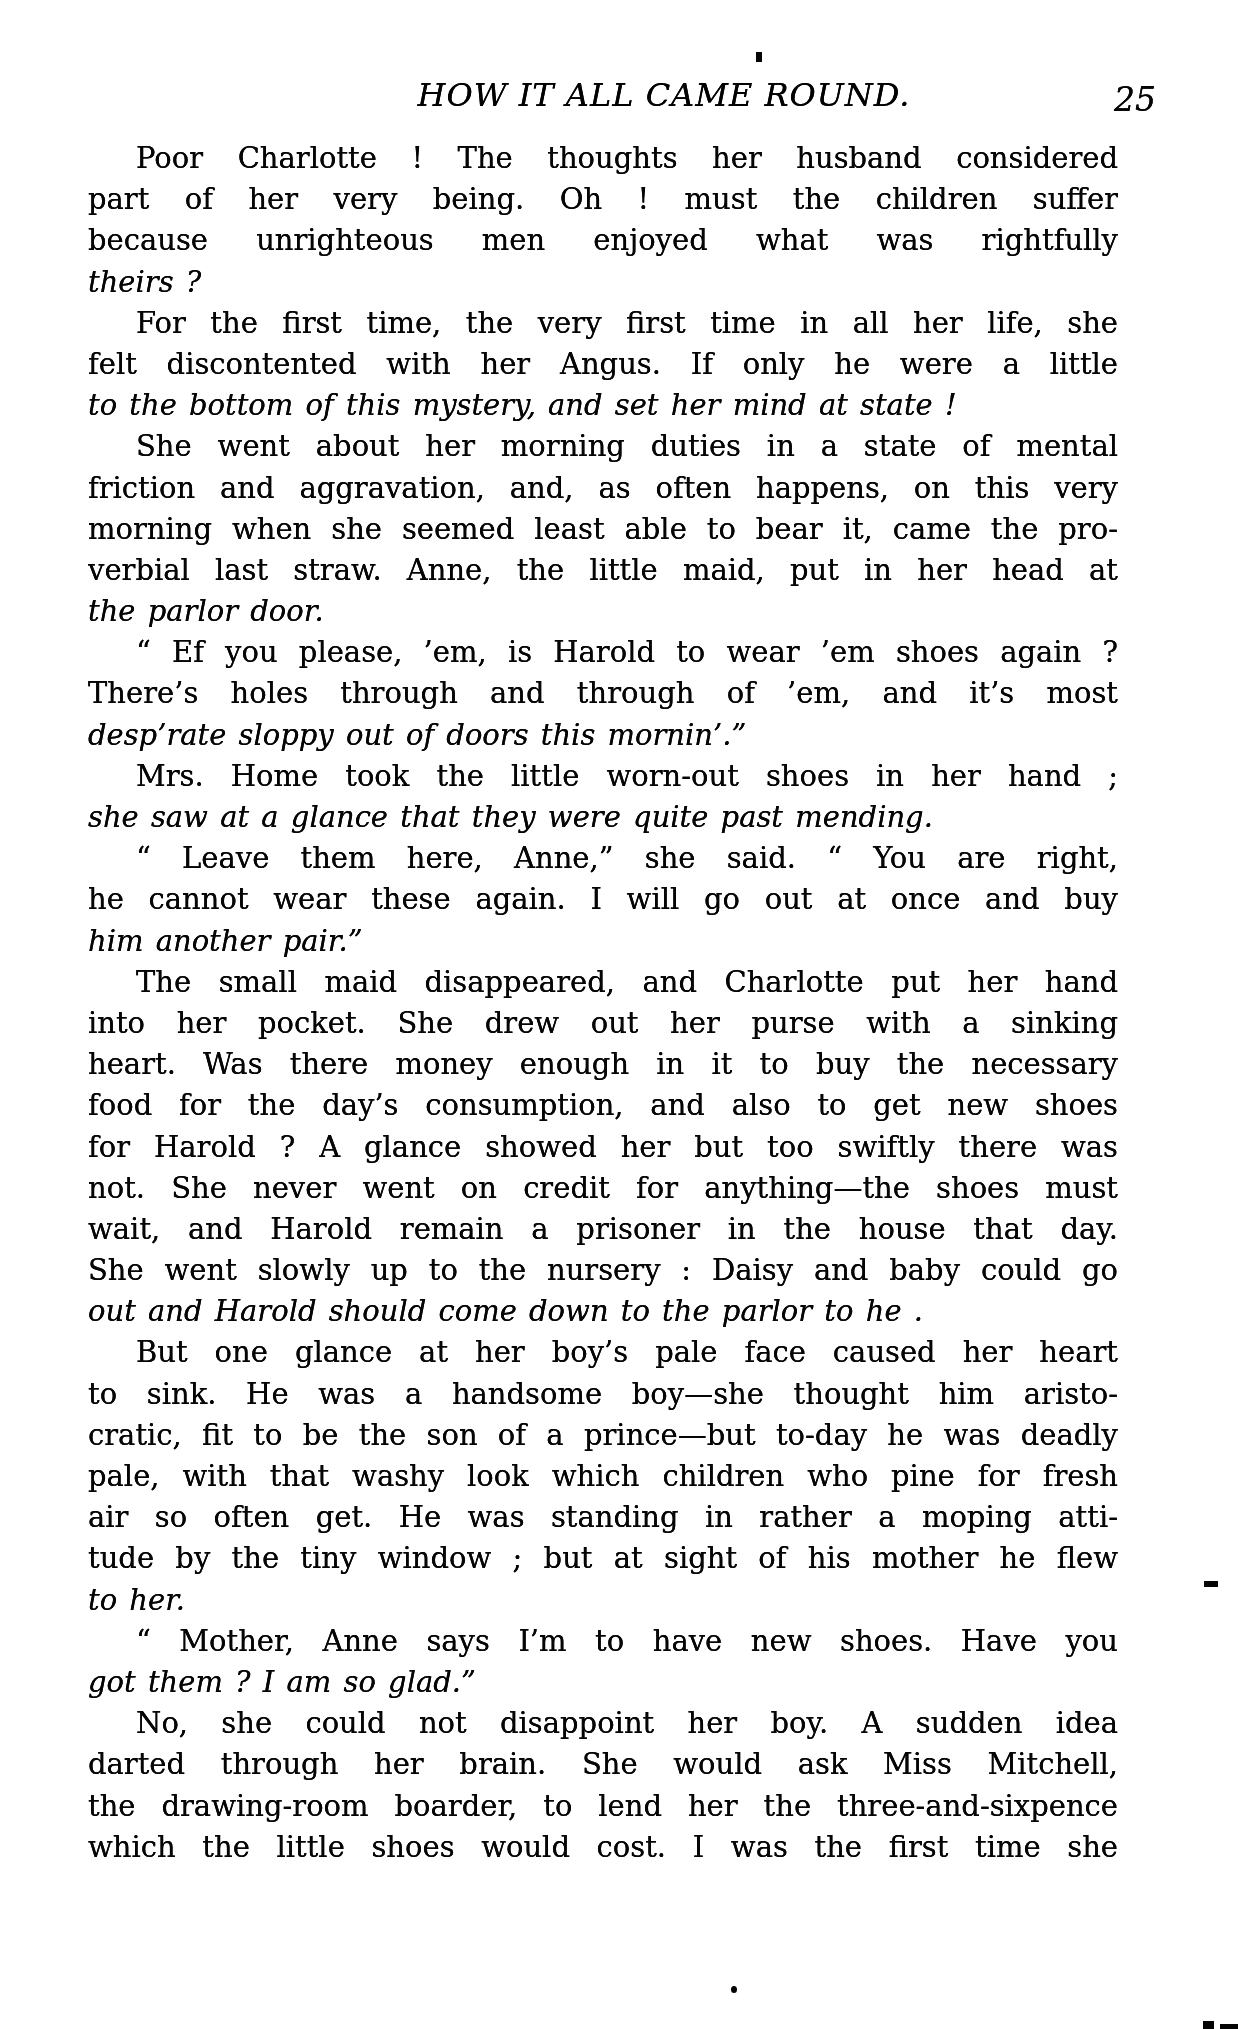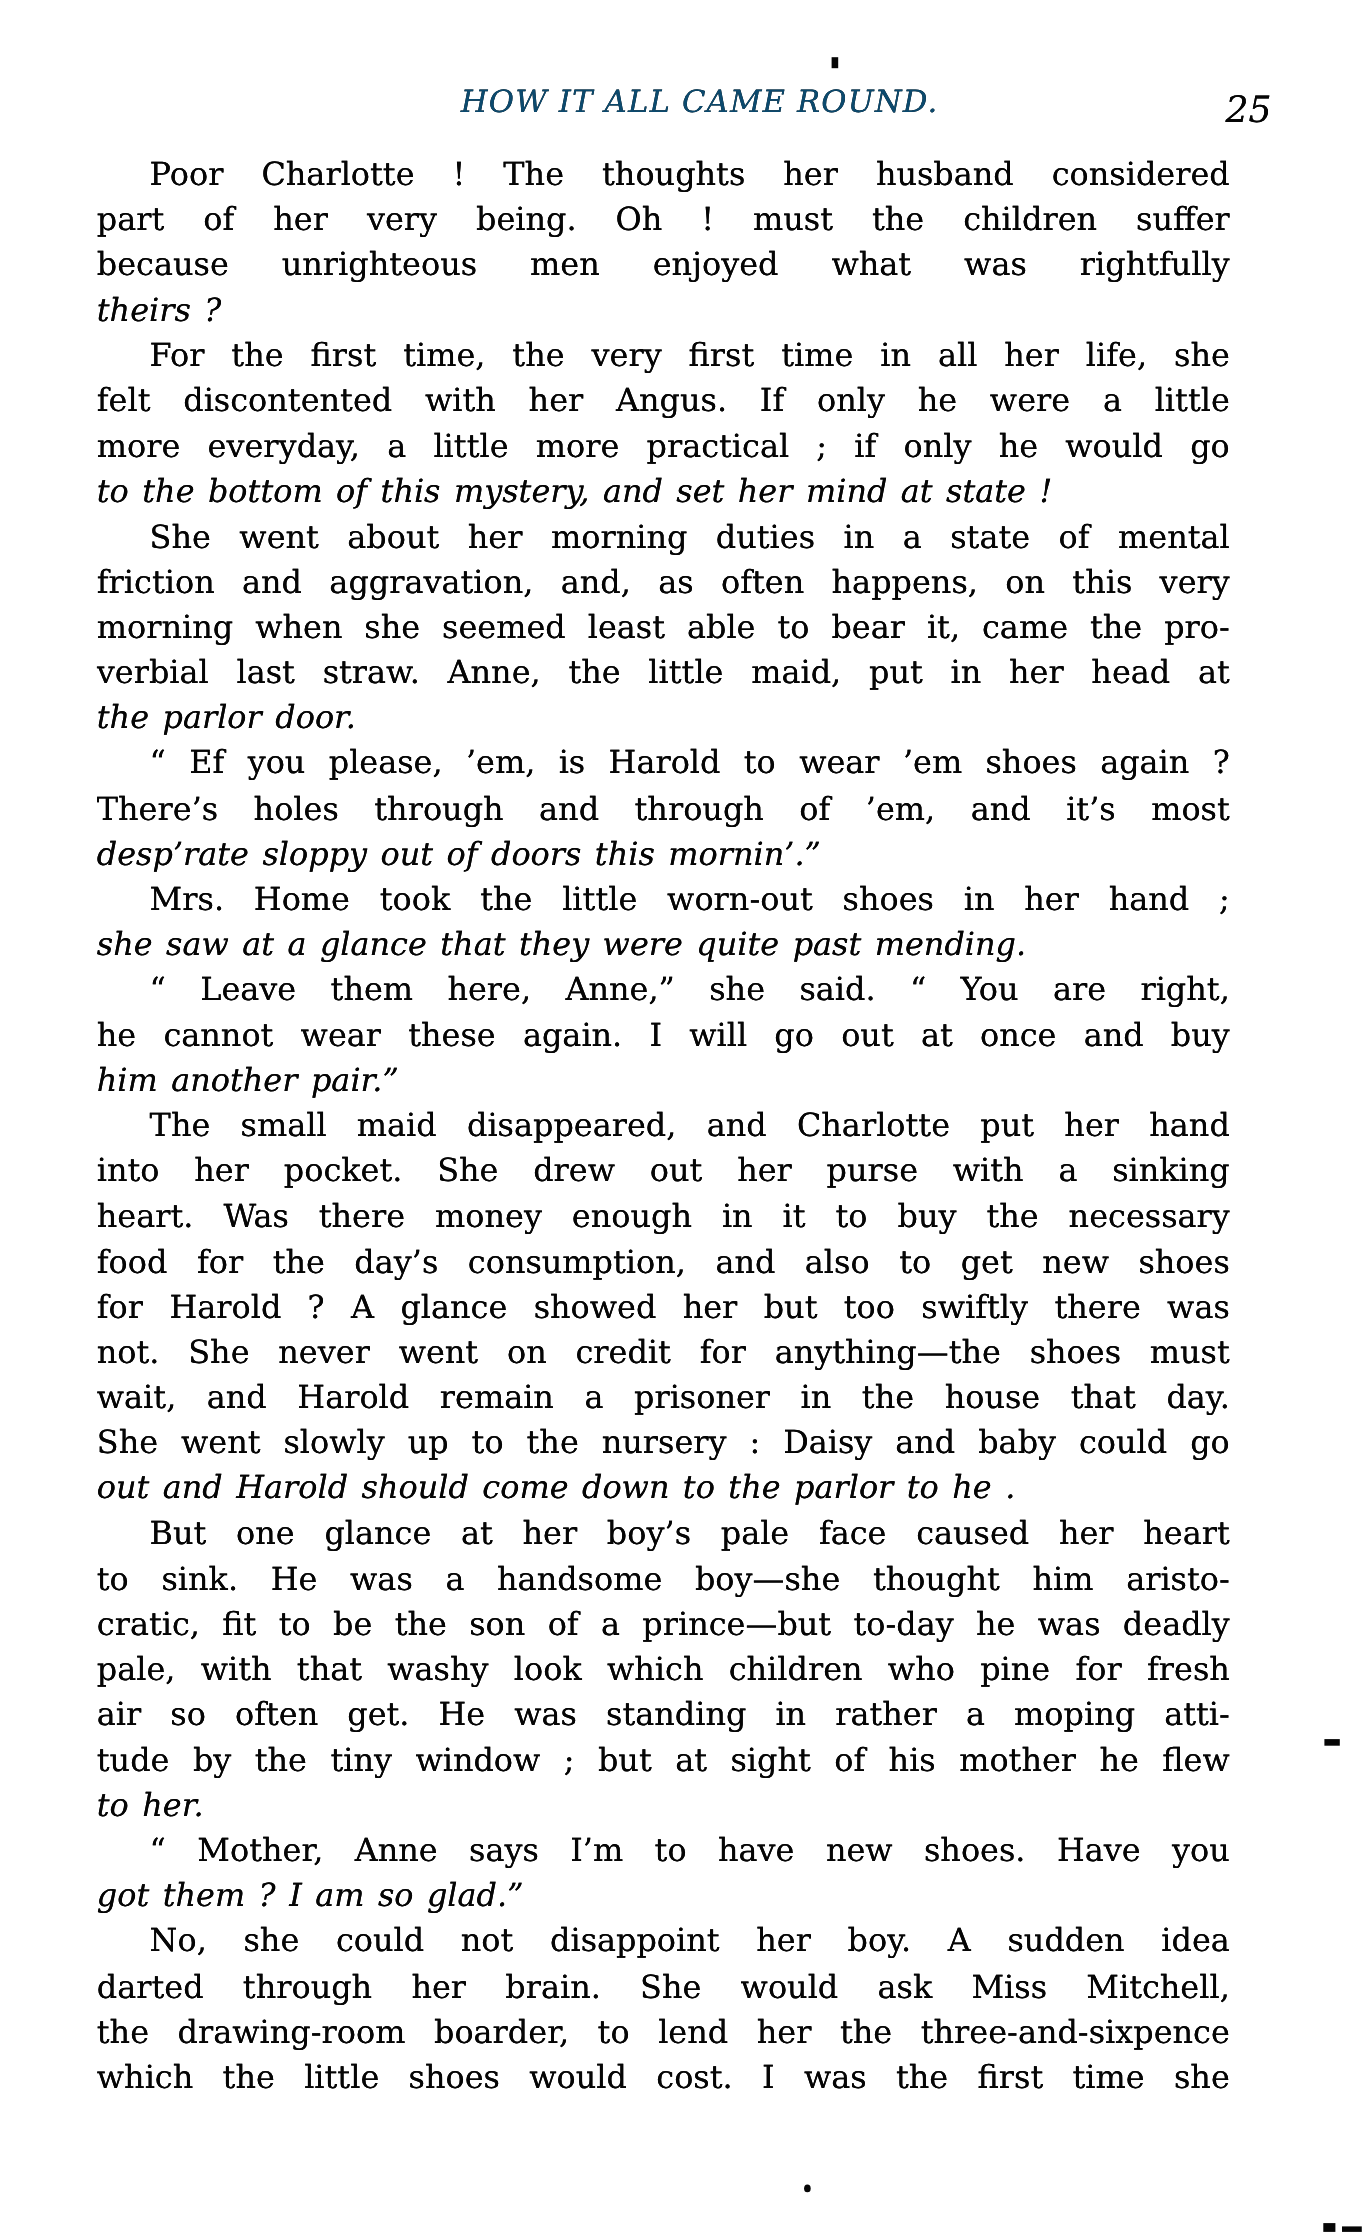--- a/index.html
+++ b/index.html
@@ -12,27 +12,27 @@
     height: 2029px;
     position: relative;
     background: #ffffff;
     overflow: hidden;
     font-family: "DejaVu Serif", serif;
     color: #050505;
   }
   .running-head {
     position: absolute;
     top: 76px;
-    left: 636px;
+    left: 664px;
     transform: translateX(-50%);
     font-style: italic;
-    font-size: 28px;
+    font-size: 32px;
     letter-spacing: 1px;
     white-space: nowrap;
-    color: #0c4a6e;
+    color: #000000;
     text-shadow: 0 0 0.5px #050505;
   }
   .page-number {
     position: absolute;
     top: 80px;
     left: 1114px;
     font-size: 33px;
     color: #050505;
     text-shadow: 0 0 0.5px #050505;
     font-style: italic;
@@ -78,21 +78,20 @@
 
 <div class="page-number">25</div>
 
 <div class="text-block">
     <div class="pline indent">Poor Charlotte ! The thoughts her husband considered</div>
     <div class="pline">part of her very being. Oh ! must the children suffer</div>
     <div class="pline">because unrighteous men enjoyed what was rightfully</div>
     <div class="pline lastline">theirs ?</div>
     <div class="pline indent">For the first time, the very first time in all her life, she</div>
     <div class="pline">felt discontented with her Angus. If only he were a little</div>
-    <div class="pline">more everyday, a little more practical ; if only he would go</div>
     <div class="pline lastline">to the bottom of this mystery, and set her mind at state !</div>
     <div class="pline indent">She went about her morning duties in a state of mental</div>
     <div class="pline">friction and aggravation, and, as often happens, on this very</div>
     <div class="pline">morning when she seemed least able to bear it, came the pro-</div>
     <div class="pline">verbial last straw. Anne, the little maid, put in her head at</div>
     <div class="pline lastline">the parlor door.</div>
     <div class="pline indent">“ Ef you please, ’em, is Harold to wear ’em shoes again ?</div>
     <div class="pline">There’s holes through and through of ’em, and it’s most</div>
     <div class="pline lastline">desp’rate sloppy out of doors this mornin’.”</div>
     <div class="pline indent">Mrs. Home took the little worn-out shoes in her hand ;</div>

